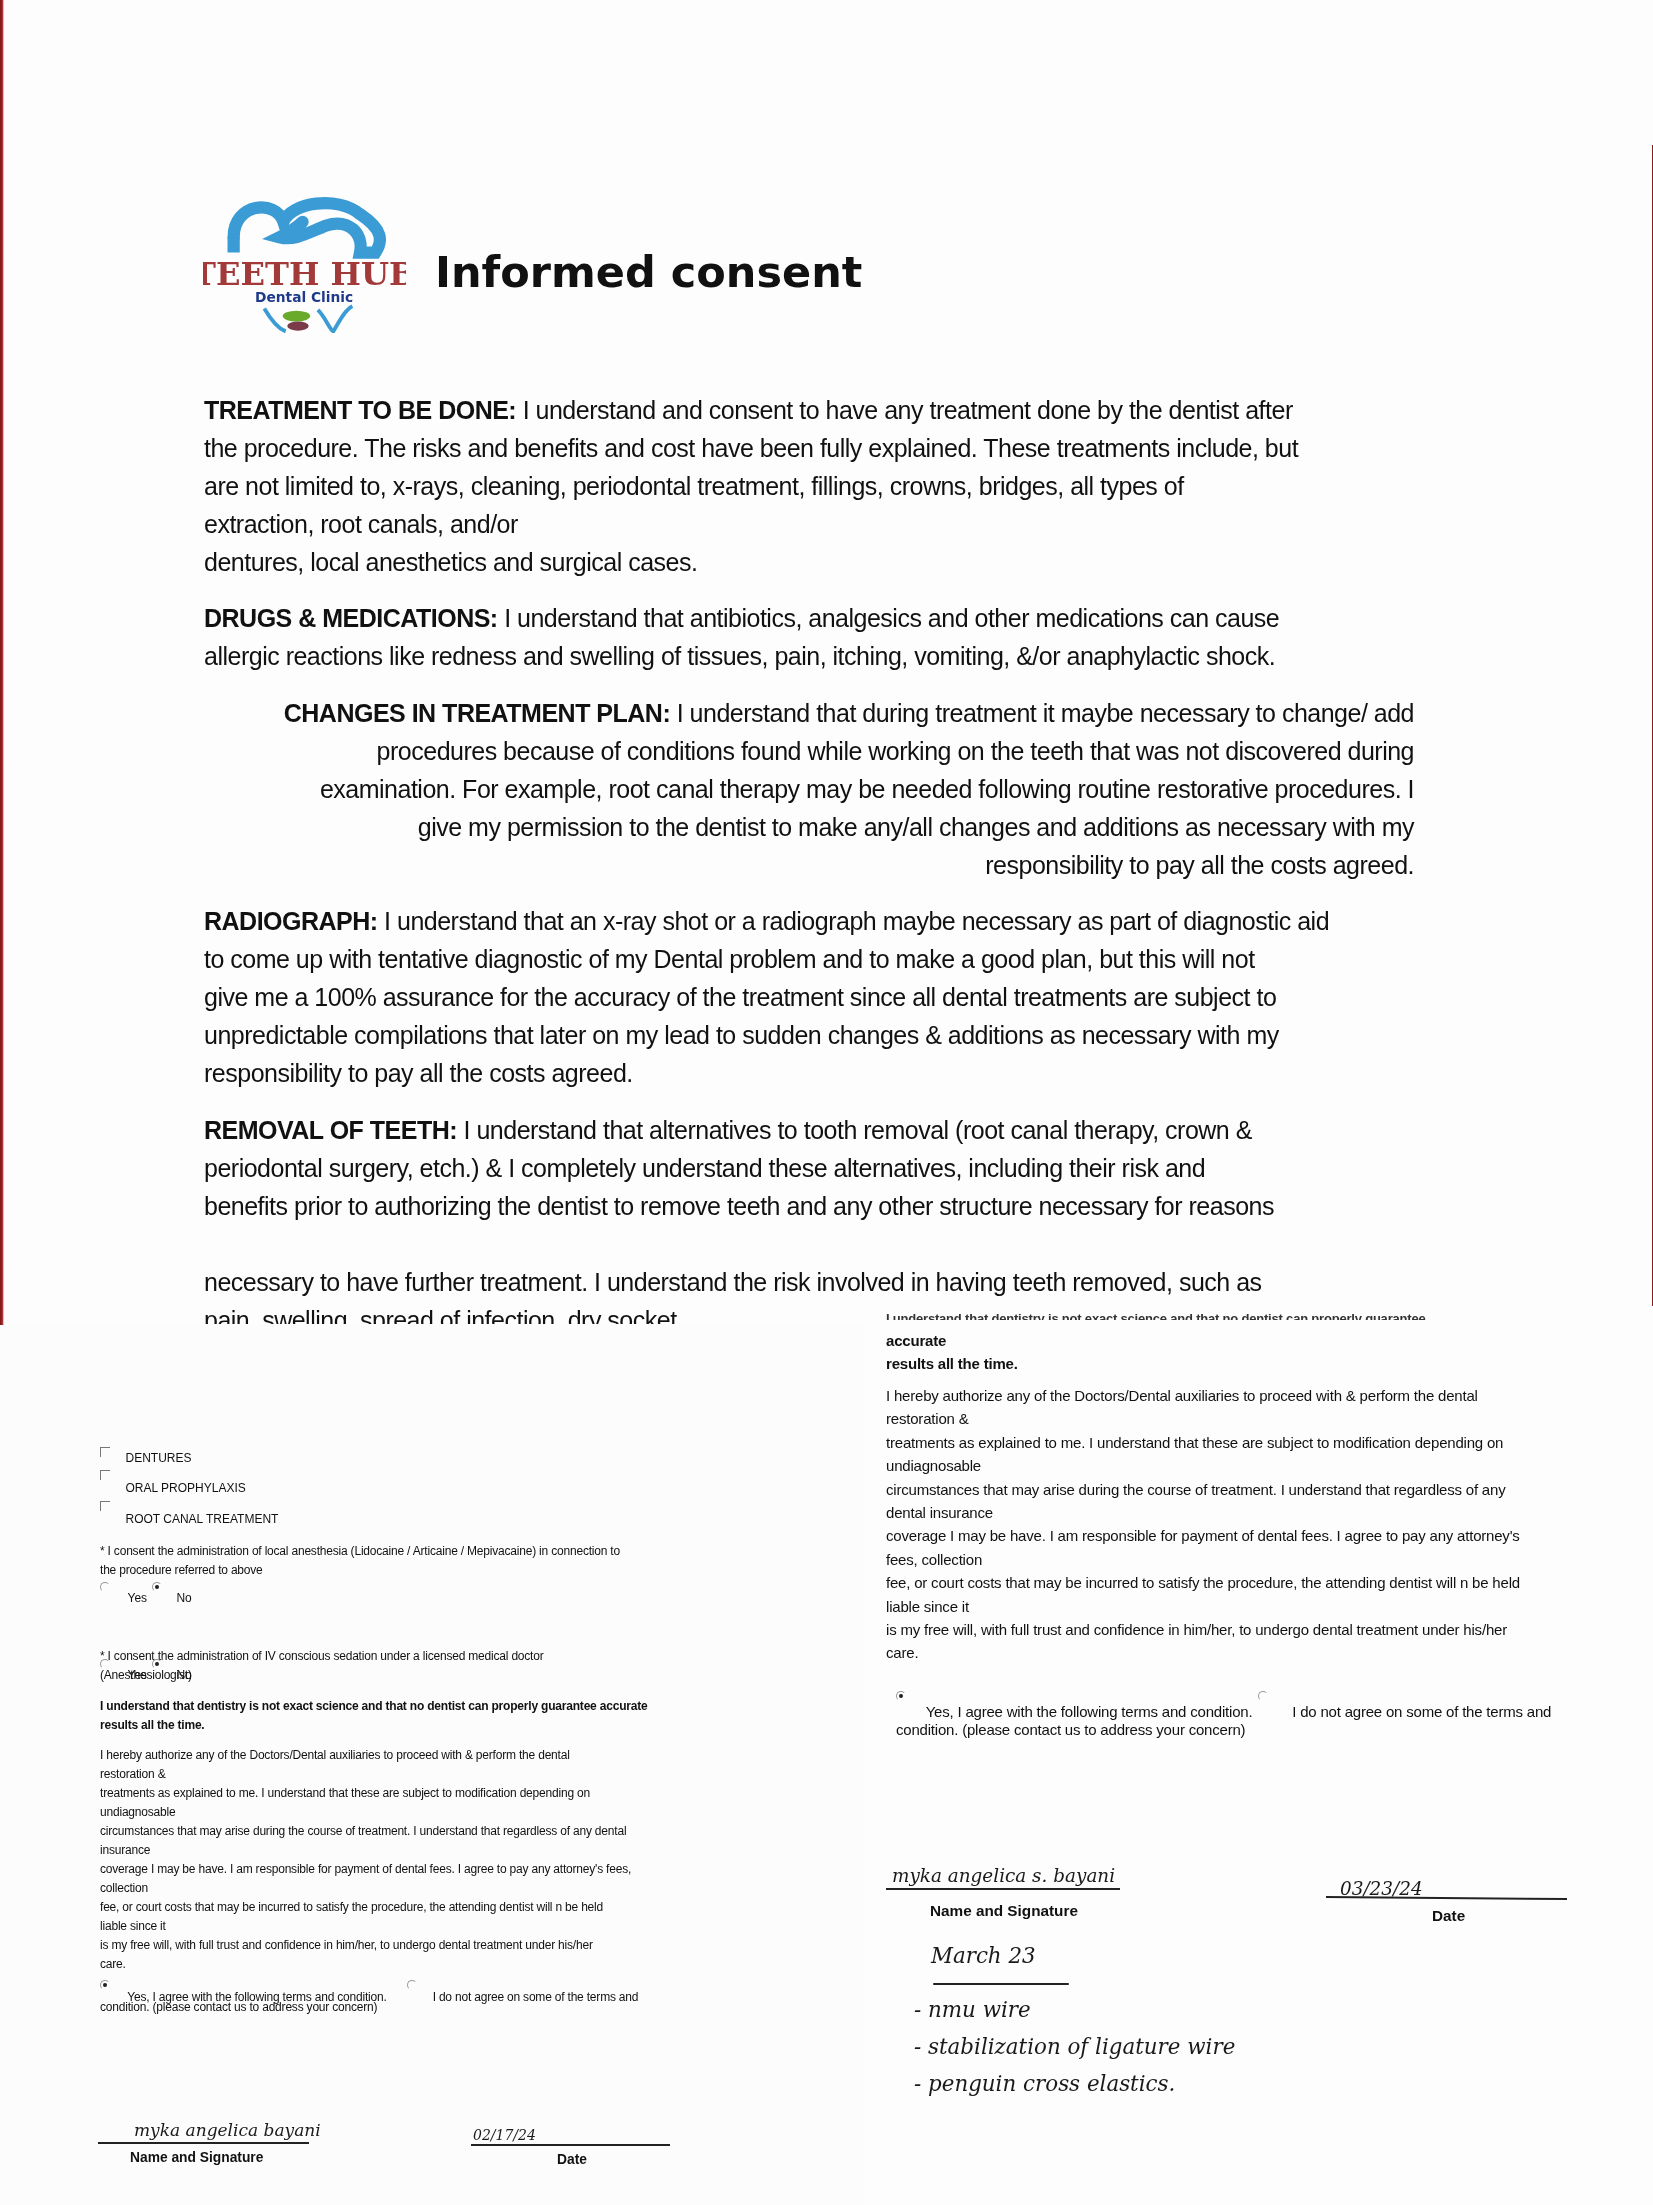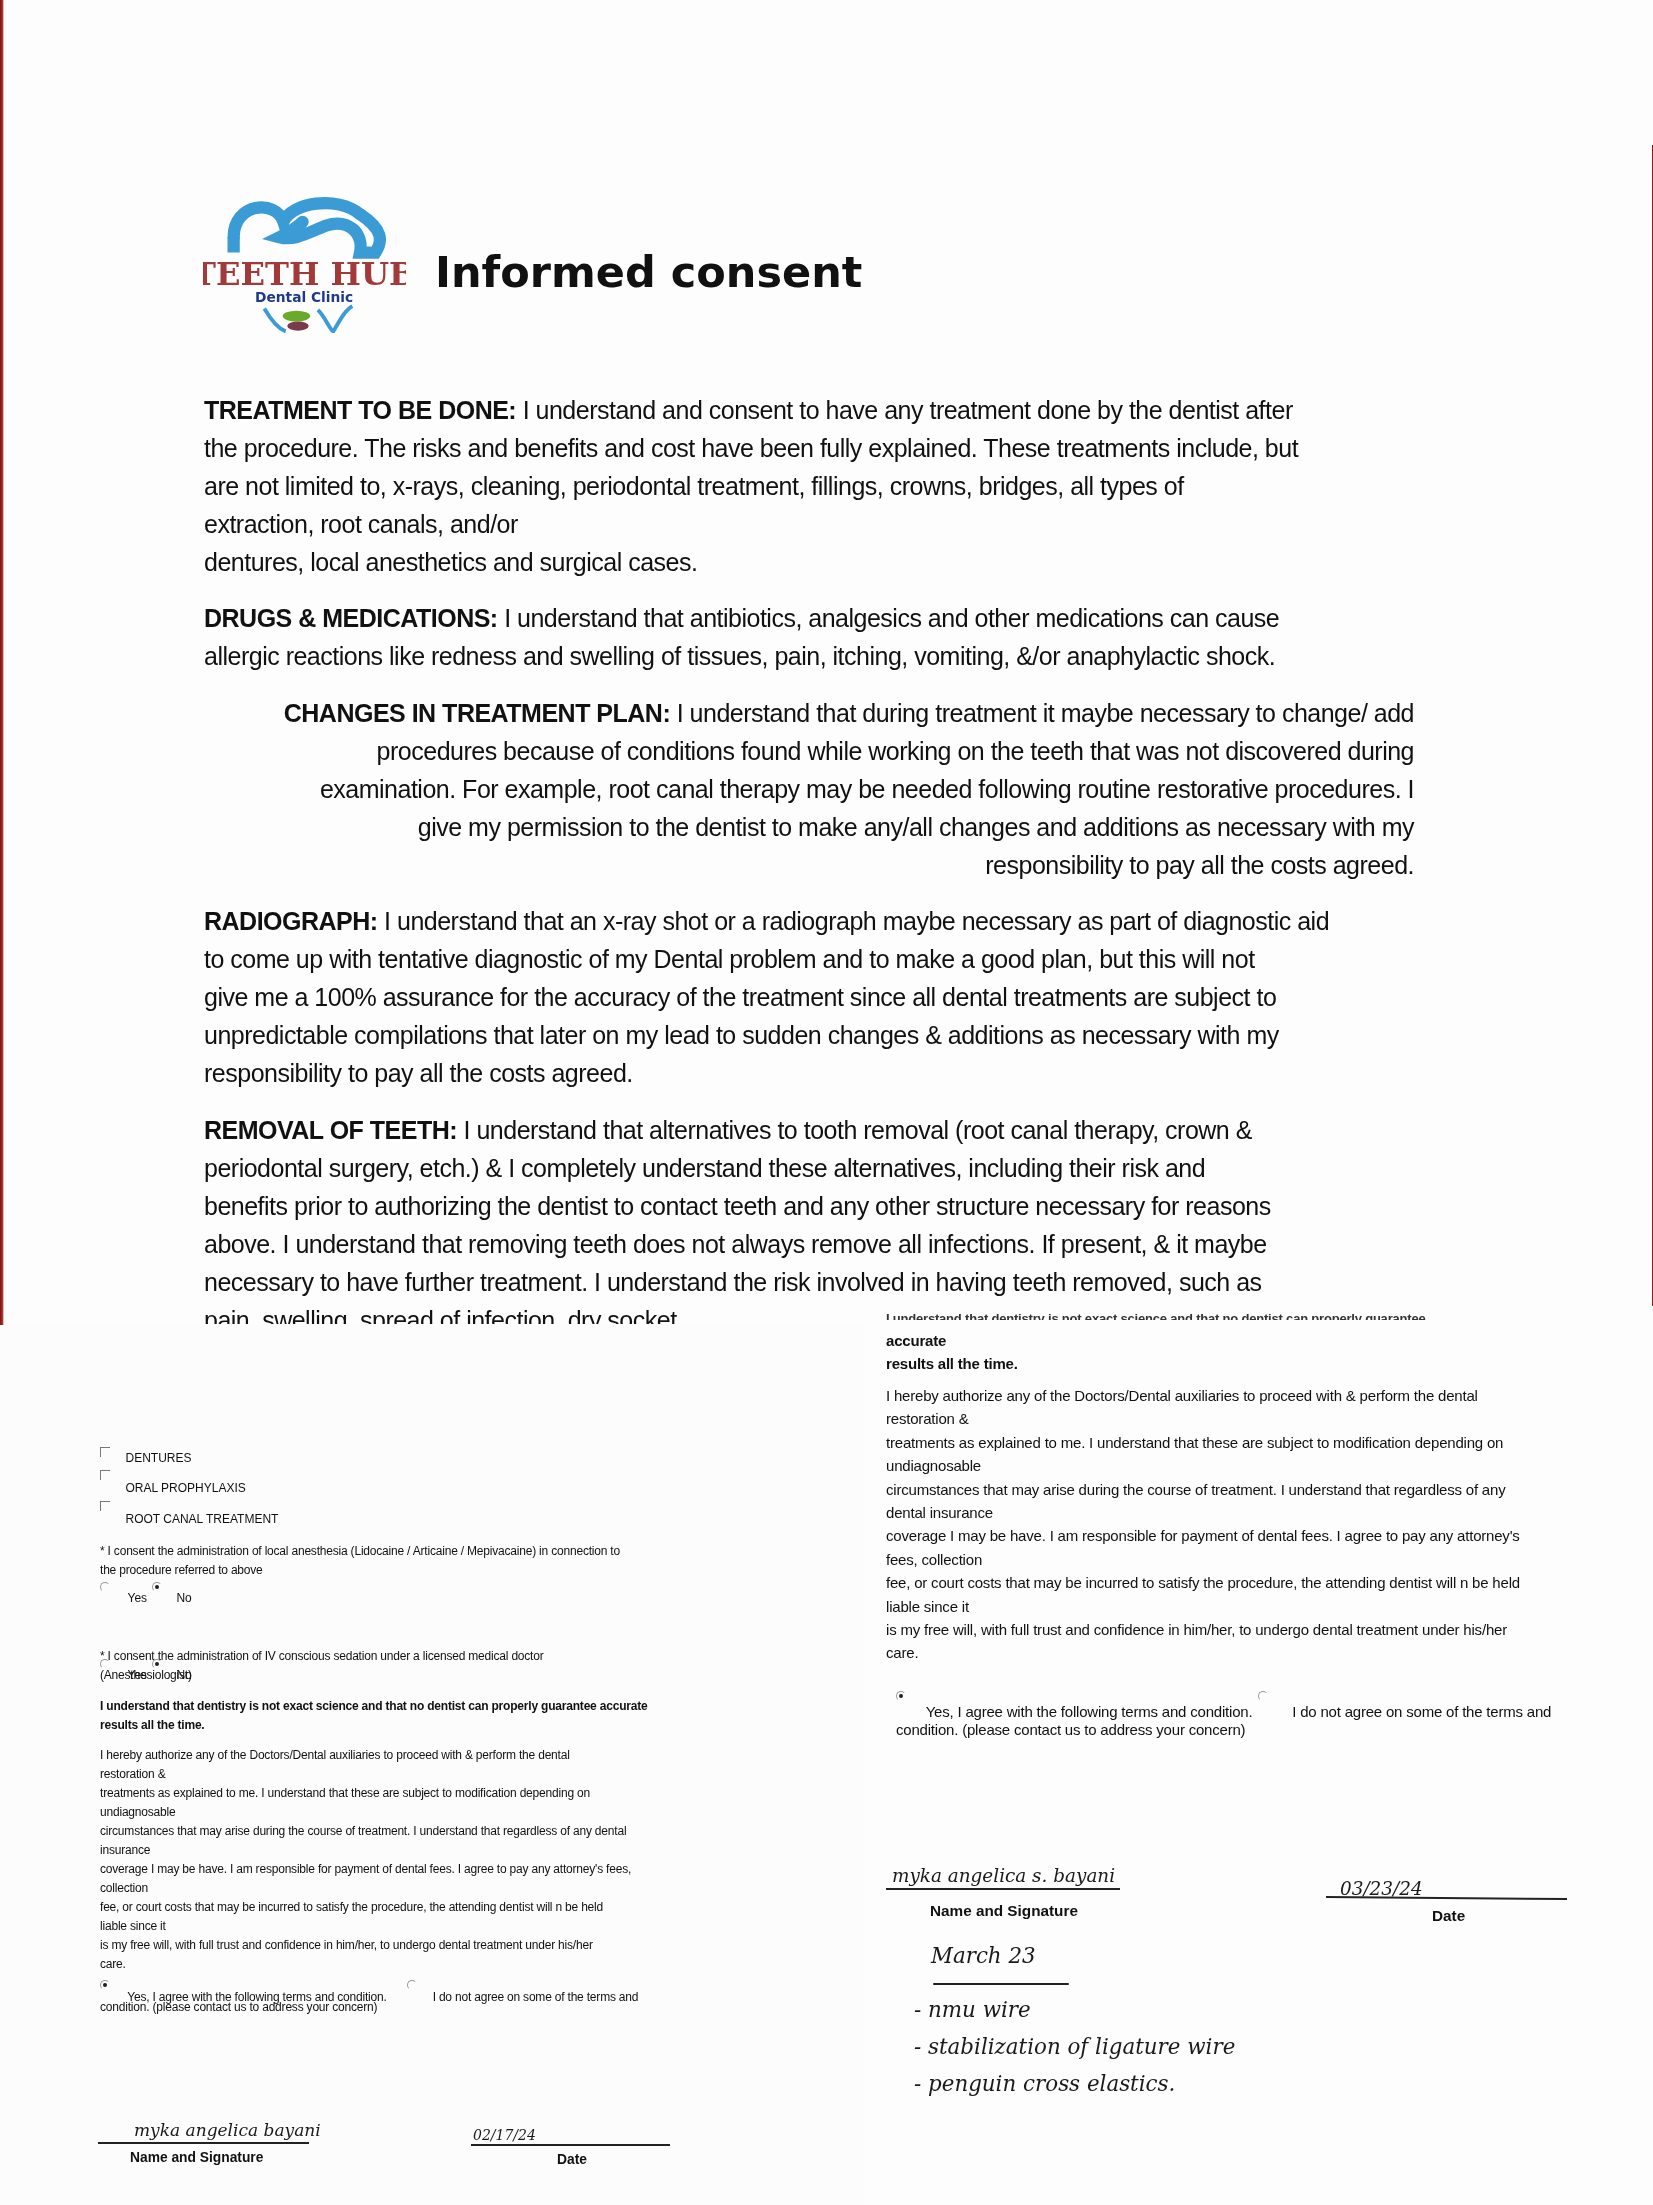--- a/index.html
+++ b/index.html
@@ -85,22 +85,22 @@
   <div class="clause cl4">
     <b>RADIOGRAPH:</b><span> I understand that an x-ray shot or a radiograph maybe necessary as part of diagnostic aid</span><br>
     <span>to come up with tentative diagnostic of my Dental problem and to make a good plan, but this will not</span><br>
     <span>give me a 100% assurance for the accuracy of the treatment since all dental treatments are subject to</span><br>
     <span>unpredictable compilations that later on my lead to sudden changes &amp; additions as necessary with my</span><br>
     <span>responsibility to pay all the costs agreed.</span>
   </div>
   <div class="clause cl5">
     <b>REMOVAL OF TEETH:</b><span> I understand that alternatives to tooth removal (root canal therapy, crown &amp;</span><br>
     <span>periodontal surgery, etch.) &amp; I completely understand these alternatives, including their risk and</span><br>
-    <span>benefits prior to authorizing the dentist to contact teeth and any other structure necessary for reasons</span><br>
-    <span>above. I understand that removing teeth does not always remove all infections. If present, &amp; it maybe</span><br>
+    <span>benefits prior to authorizing the dentist to remove teeth and any other structure necessary for reasons</span><br>
+    <br>
     <span>necessary to have further treatment. I understand the risk involved in having teeth removed, such as</span><br>
     <span>pain, swelling, spread of infection, dry socket.</span>
   </div>
 </section>
 
 <section class="bl-page"></section>
 
 <div class="chk-row" style="top:1440px;align-items:center;">
   <span class="chk"></span>
   <span class="chk-label">DENTURES</span>

